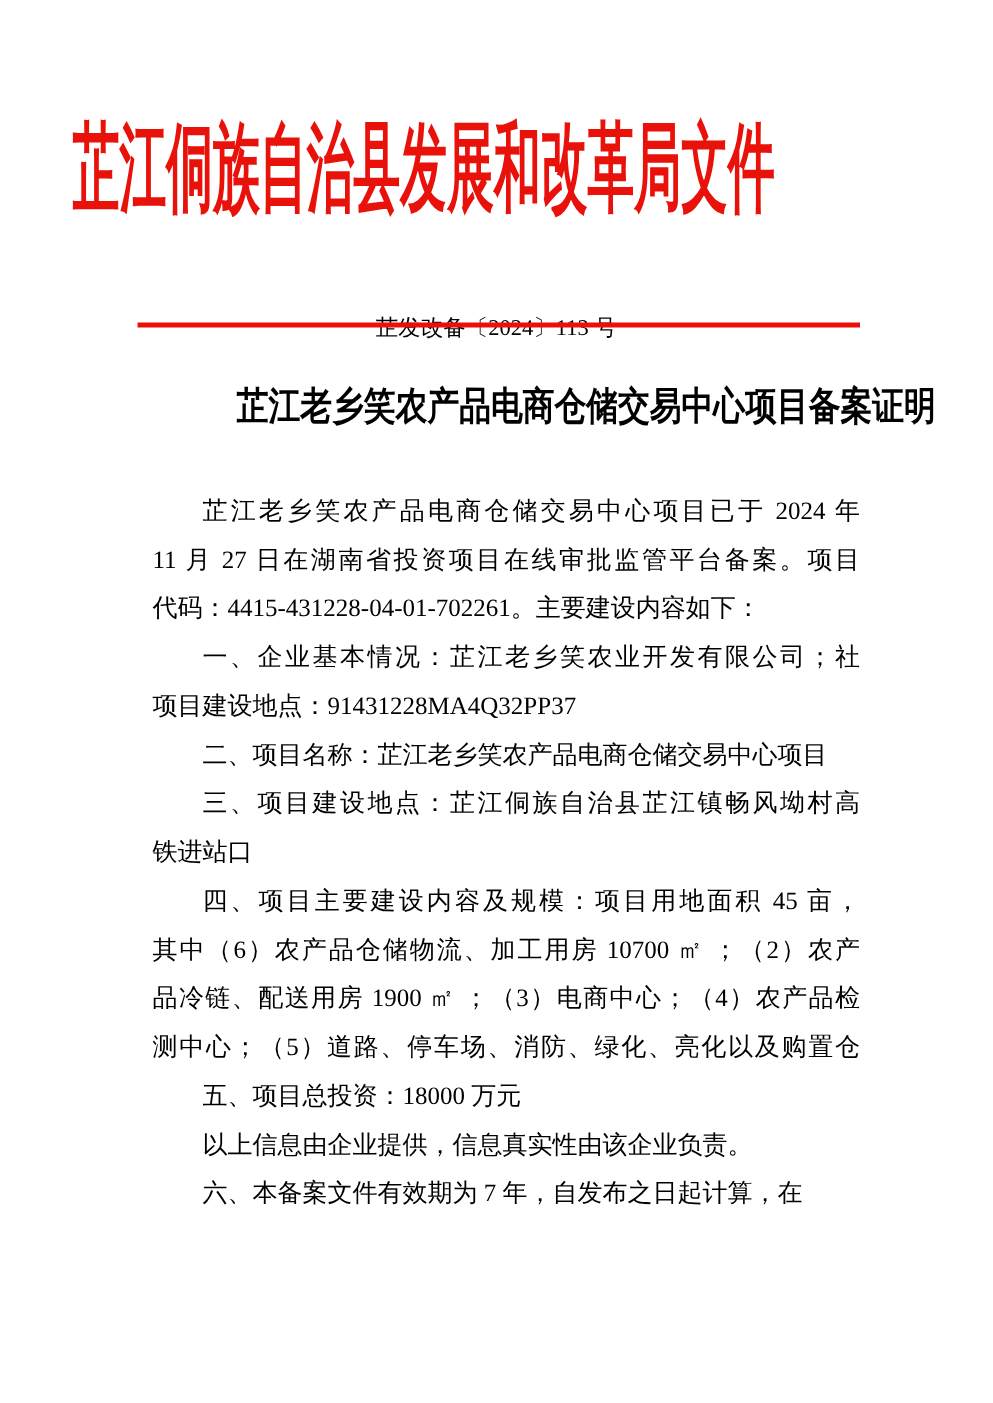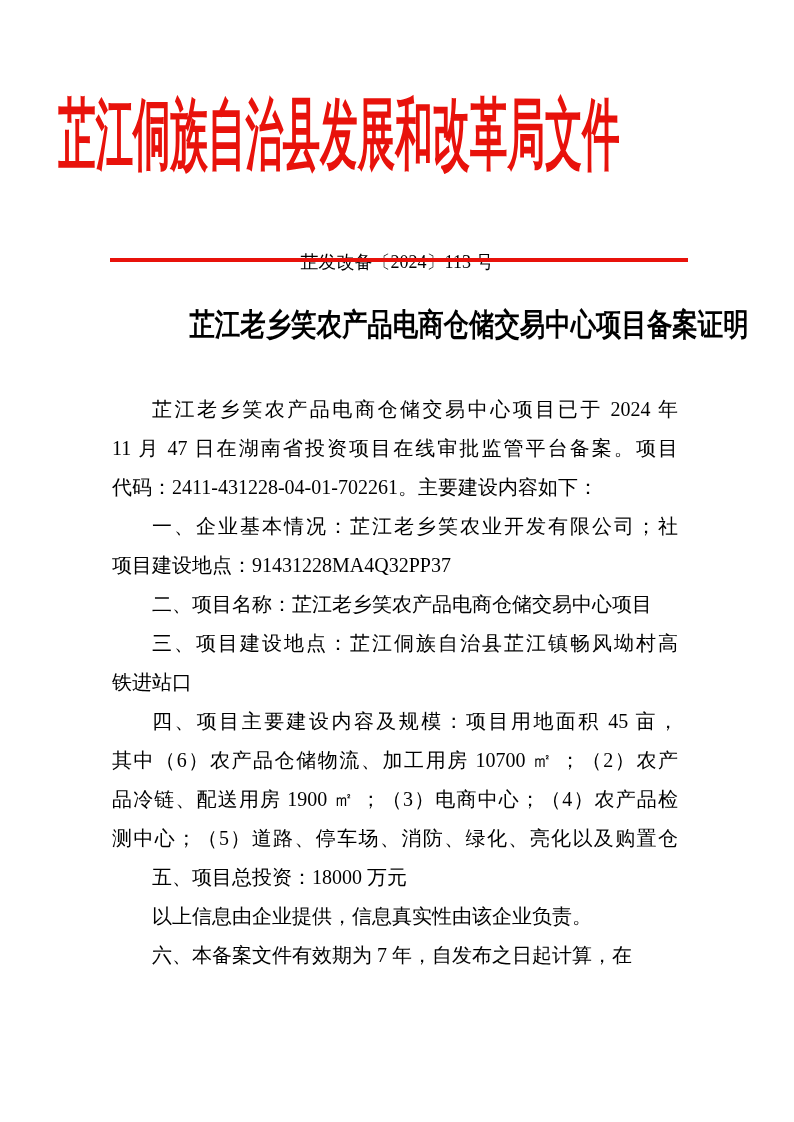--- a/index.html
+++ b/index.html
@@ -69,21 +69,21 @@
     line-height: 1.1;
     font-weight: 700;
     white-space: nowrap;
     transform: scaleX(0.82);
     transform-origin: center top;
   }
   
   .doc-body {
     position: absolute;
     top: 390px;
-    left: 112px;
+    left: 122px;
     width: 566px;
     font-size: 20px;
     line-height: 39px;
   }
   .doc-body .line {
     white-space: nowrap;
     text-align: left;
   }
   .doc-body .line.fill {
     white-space: normal;
@@ -107,22 +107,22 @@
   <div class="doc-number">芷发改备〔2024〕113 号</div>
 
   <div class="red-line" style="background: rgb(232, 18, 11);"></div>
 
   <div class="doc-title-wrap">
     <span class="doc-title">芷江老乡笑农产品电商仓储交易中心项目备案证明</span>
   </div>
 
   <div class="doc-body">
       <div class="line indent fill">芷江老乡笑农产品电商仓储交易中心项目已于 2024 年</div>
-      <div class="line fill">11 月 47 日在湖南省投资项目在线审批监管平台备案。项目</div>
-      <div class="line">代码：2411-431228-04-01-702261。主要建设内容如下：</div>
+      <div class="line fill">11 月 27 日在湖南省投资项目在线审批监管平台备案。项目</div>
+      <div class="line">代码：4415-431228-04-01-702261。主要建设内容如下：</div>
       <div class="line indent fill">一、企业基本情况：芷江老乡笑农业开发有限公司；社</div>
       <div class="line">项目建设地点：91431228MA4Q32PP37</div>
       <div class="line indent">二、项目名称：芷江老乡笑农产品电商仓储交易中心项目</div>
       <div class="line indent fill">三、项目建设地点：芷江侗族自治县芷江镇畅风坳村高</div>
       <div class="line">铁进站口</div>
       <div class="line indent fill">四、项目主要建设内容及规模：项目用地面积 45 亩，</div>
       <div class="line fill">其中（6）农产品仓储物流、加工用房 10700 ㎡ ；（2）农产</div>
       <div class="line fill">品冷链、配送用房 1900 ㎡ ；（3）电商中心；（4）农产品检</div>
       <div class="line fill">测中心；（5）道路、停车场、消防、绿化、亮化以及购置仓</div>
       <div class="line indent">五、项目总投资：18000 万元</div>

